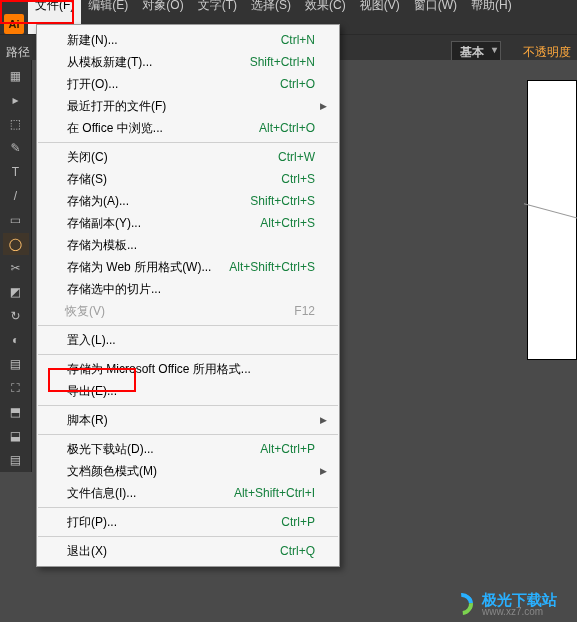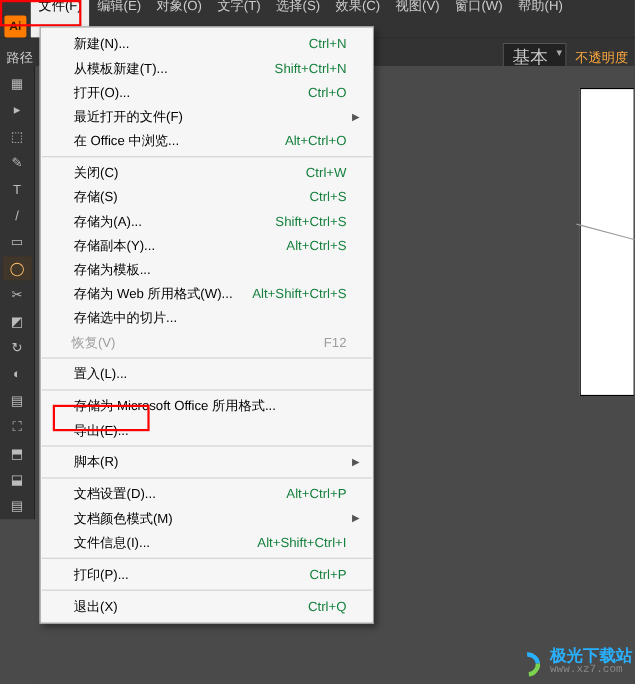--- a/index.html
+++ b/index.html
@@ -6,44 +6,44 @@
     body { font-family:"Microsoft YaHei",Arial,sans-serif; background:#4a4a4a; width:577px; height:622px; overflow:hidden; position:relative; font-size:12px; color:#ccc; }
 
     .menubar { background:#333; height:35px; display:flex; align-items:flex-end; padding-left:4px; position:relative; z-index:1; border-bottom:1px solid #2a2a2a;}
     .menubar .app-icon { width:20px; height:20px; background:#ff7b00; display:inline-flex; align-items:center; justify-content:center; color:#2a1a00; font-weight:bold; font-size:11px; border-radius:2px; margin-right:4px;}
     .menubar .m-item { padding:20px 7px; cursor:default; }
     .menubar .m-item.active { background:#f0f0f0; color:#000; }
     .menubar-highlight { position:absolute; top:0; left:0; width:74px; height:24px; border:2px solid #ff0000; pointer-events:none; }
 
     .control-bar { background:#333; height:36px; display:flex; align-items:center; padding:0 6px; border-bottom:1px solid #222;}
     .control-bar .path-label { margin-right:auto; }
-    .dropdown { background:#222; border:1px solid #555; padding:2px 16px 2px 8px; position:relative; margin-left:6px; font-size:16px; }
+    .dropdown { background:#222; border:1px solid #555; padding:2px 16px 2px 8px; position:relative; margin-left:6px; font-size:12px;font-weight:bold; }
     .dropdown::after { content:"▾"; position:absolute; right:3px; top:2px; font-size:10px; color:#aaa;}
-    .opacity-label { margin-left:8px; color:#ffa93d; }
+    .opacity-label { margin-left:22px; color:#ffa93d; }
 
     .left-tools { position:absolute; left:0; top:60px; width:32px; background:#333; border-right:1px solid #222; display:flex; flex-direction:column; align-items:center; padding-top:4px;}
     .tool { width:26px; height:22px; margin:1px 0; display:flex; align-items:center; justify-content:center; color:#bbb; font-size:12px; }
     .tool.sel { background:#40362a; color:#ffc06b;}
 
     .canvas-area { position:absolute; left:32px; top:60px; right:0; bottom:0; background:#4a4a4a; }
     .white-page { position:absolute; right:0; top:20px; width:50px; height:280px; background:#fff; border:1px solid #000; }
     .white-page .doodle { position:absolute; left:-5px; top:130px; width:60px; height:1px; background:#999; transform:rotate(15deg); }
 
     .context-menu { position:absolute; left:36px; top:24px; width:304px; background:#f6f6f6; border:1px solid #9a9a9a; box-shadow:3px 3px 6px rgba(0,0,0,0.4); padding:4px 0; color:#000; z-index:5;}
     .menu-row { display:flex; align-items:center; height:22px; padding:0 24px 0 30px; cursor:default; }
     .menu-row .label { flex:1; }
     .menu-row .shortcut { color:#15803d; font-size:12px; }
     .menu-row.disabled { color:#9e9e9e;padding-left:28px; }
     .menu-row.disabled .shortcut { color:#9e9e9e; }
     .menu-row.has-sub::after { content:"▶"; position:absolute; right:12px; font-size:9px; color:#555;}
     .menu-row.has-sub { position:relative; }
     .menu-sep { height:1px; background:#cfcfcf; margin:3px 1px; }
     .menu-highlight { position:absolute; left:48px; top:368px; width:88px; height:24px; border:2px solid #ff0000; pointer-events:none; z-index:6;}
 
-    .watermark { position:absolute; right:2px; bottom:4px; display:flex; align-items:flex-start; gap:6px; z-index:3;font-family:Liberation Mono, monospace;}
+    .watermark { position:absolute; right:20px; bottom:4px; display:flex; align-items:center; gap:6px; z-index:3;}
     .watermark .logo { width:28px; height:28px; border-radius:50%; position:relative; }
     .watermark .logo::before { content:""; position:absolute; inset:3px; border-radius:50%; border:4px solid transparent; border-top-color:#29b0ff; border-right-color:#7cd34f; transform:rotate(40deg);}
     .watermark .txt-main { font-size:15px; color:#29b0ff; font-weight:bold; line-height:1;}
     .watermark .txt-sub { font-size:10px; color:#888; line-height:1;}
   </style>
 </head>
 <body>
 
 <div class="menubar">
   <span class="app-icon">Ai</span>
@@ -152,21 +152,21 @@
     </div>
     <div class="menu-row">
       <span class="label">导出(E)...</span>
     </div>
     <div class="menu-sep"></div>
     <div class="menu-row has-sub">
       <span class="label">脚本(R)</span>
     </div>
     <div class="menu-sep"></div>
     <div class="menu-row">
-      <span class="label">文档设置(D)...</span>
+      <span class="label">极光下载站(D)...</span>
       <span class="shortcut">Alt+Ctrl+P</span>
     </div>
     <div class="menu-row has-sub">
       <span class="label">文档颜色模式(M)</span>
     </div>
     <div class="menu-row">
       <span class="label">文件信息(I)...</span>
       <span class="shortcut">Alt+Shift+Ctrl+I</span>
     </div>
     <div class="menu-sep"></div>

